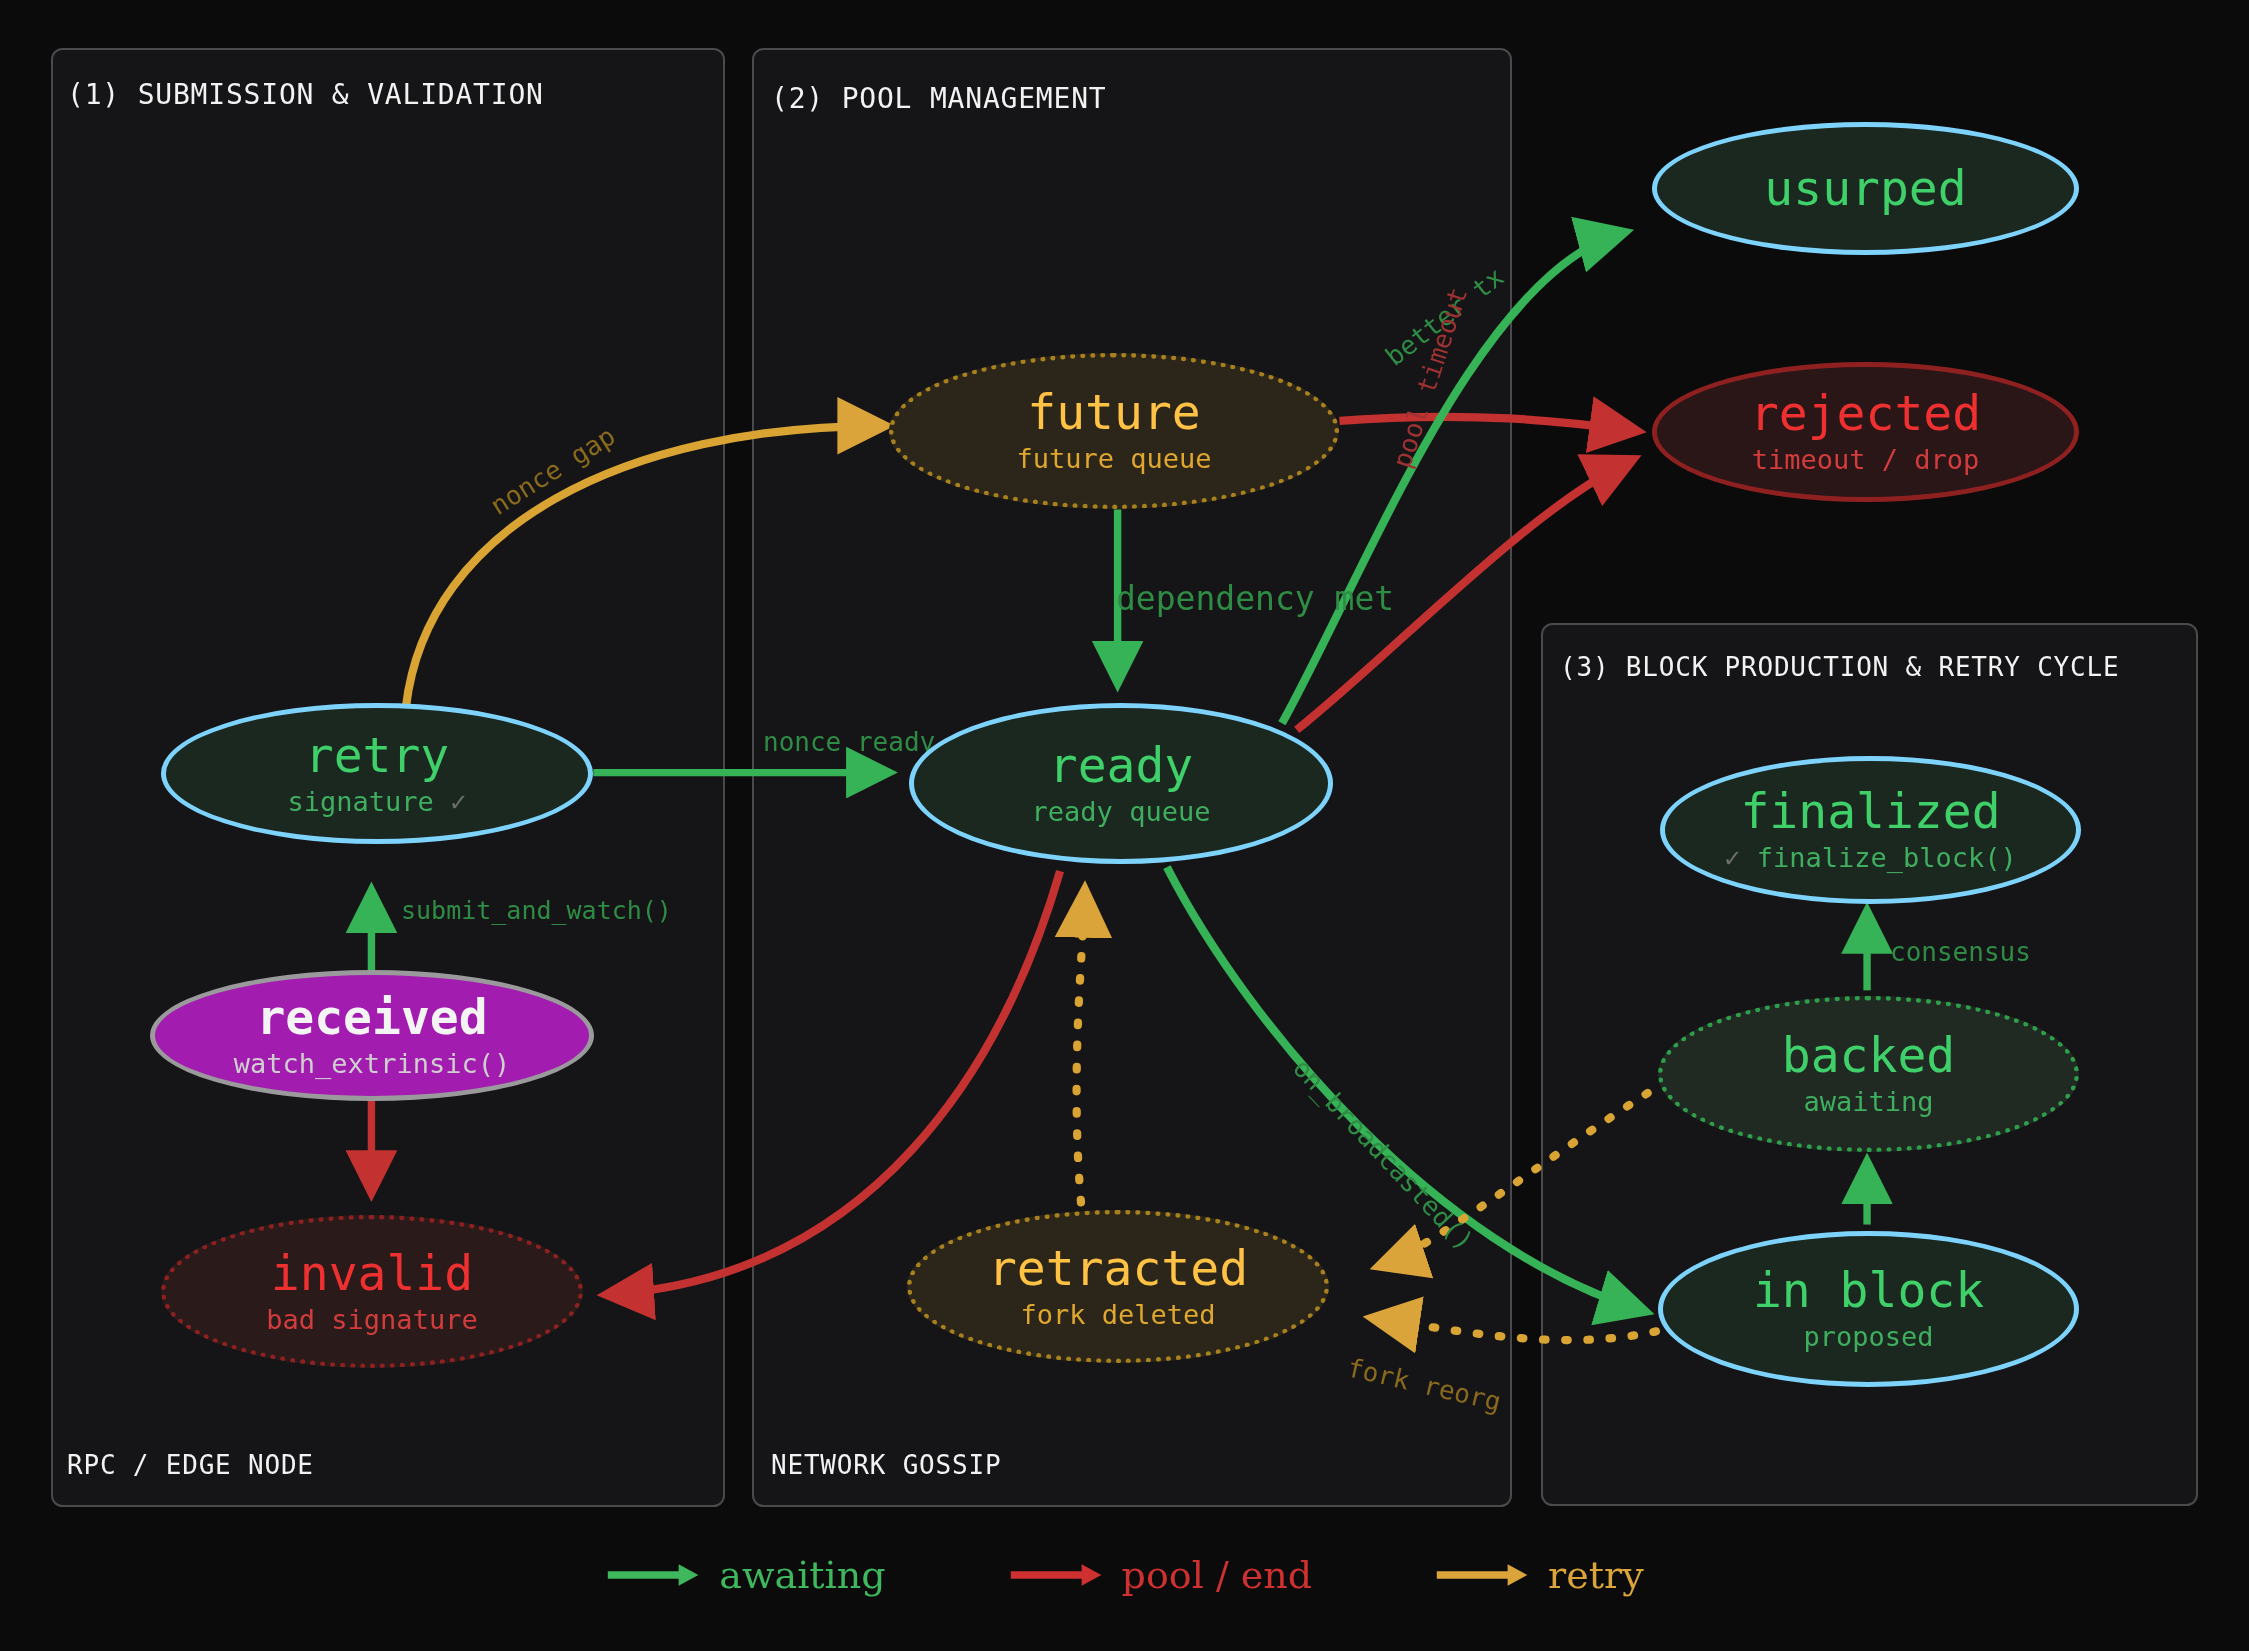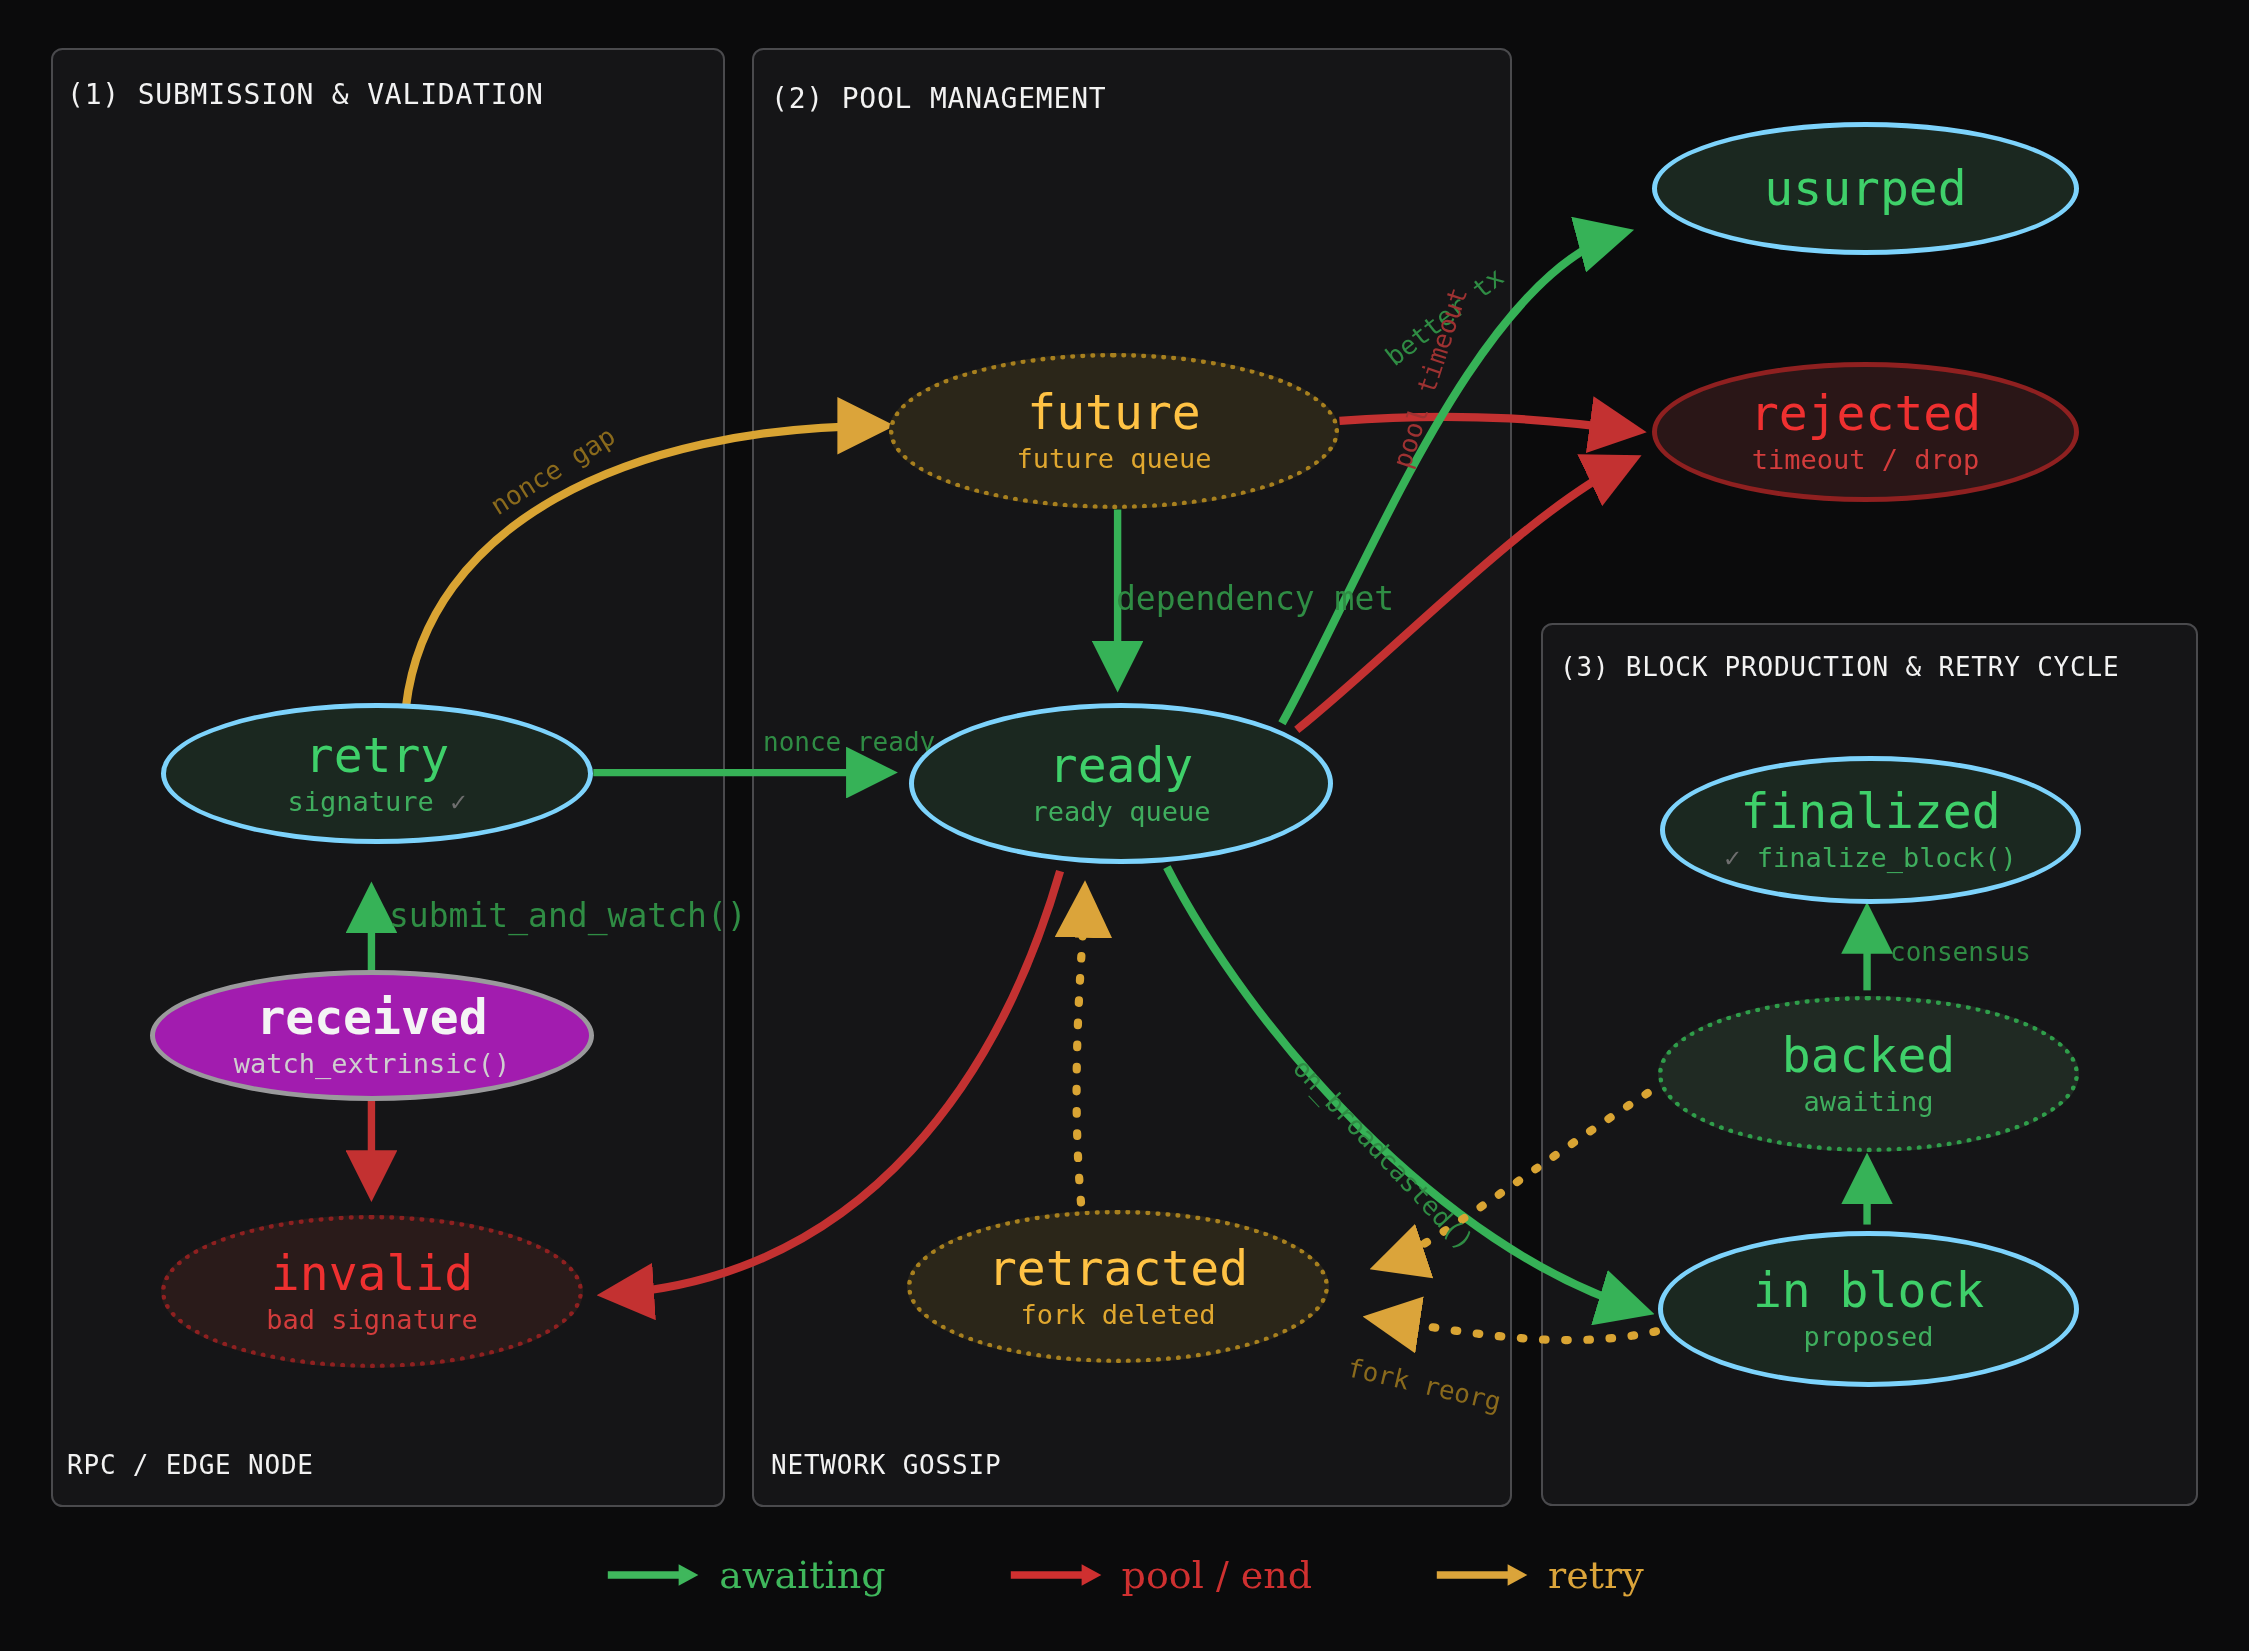--- a/index.html
+++ b/index.html
@@ -121,21 +121,21 @@
 
     <path d="M2272,1490 L2272,1415" fill="none" stroke="#36b257" stroke-width="9" marker-end="url(#ag)"></path>
 
     <path d="M2272,1205 L2272,1110" fill="none" stroke="#36b257" stroke-width="9" marker-end="url(#ag)"></path>
 
     <path d="M2005,1330 C1880,1410 1740,1520 1680,1540" fill="none" stroke="#d9a433" stroke-width="10" stroke-dasharray="3 24" stroke-linecap="round" marker-end="url(#aa)"></path>
 
     <path d="M2015,1620 C1900,1645 1780,1620 1672,1604" fill="none" stroke="#d9a433" stroke-width="10" stroke-dasharray="3 24" stroke-linecap="round" marker-end="url(#aa)"></path>
   </svg>
 
-  <div class="elabel lg" style="left:389px;top:896px;font-size:33px;">submit_and_watch()</div>
+  <div class="elabel lg" style="left:401px;top:896px;font-size:25px;">submit_and_watch()</div>
   <div class="elabel la" style="left:493px;top:493px;font-size:26px;transform:rotate(-32deg);">nonce gap</div>
   <div class="elabel lg" style="left:763px;top:727px;font-size:26px;">nonce ready</div>
   <div class="elabel lg" style="left:1116px;top:579px;font-size:33px;">dependency met</div>
   <div class="elabel lg" style="left:1389px;top:345px;font-size:26px;transform:rotate(-38deg);">better tx</div>
   <div class="elabel lr" style="left:1401px;top:452px;font-size:26px;transform:rotate(-72deg);">pool timeout</div>
   <div class="elabel lg" style="left:1298px;top:1048px;font-size:26px;transform:rotate(47deg);">on_broadcasted()</div>
   <div class="elabel lg" style="left:1890px;top:937px;font-size:26px;">consensus</div>
   <div class="elabel la" style="left:1348px;top:1352px;font-size:26px;transform:rotate(13deg);">fork reorg</div>
 
   <div class="node n-grey" style="left:150px;top:970px;width:444px;height:131px;">

